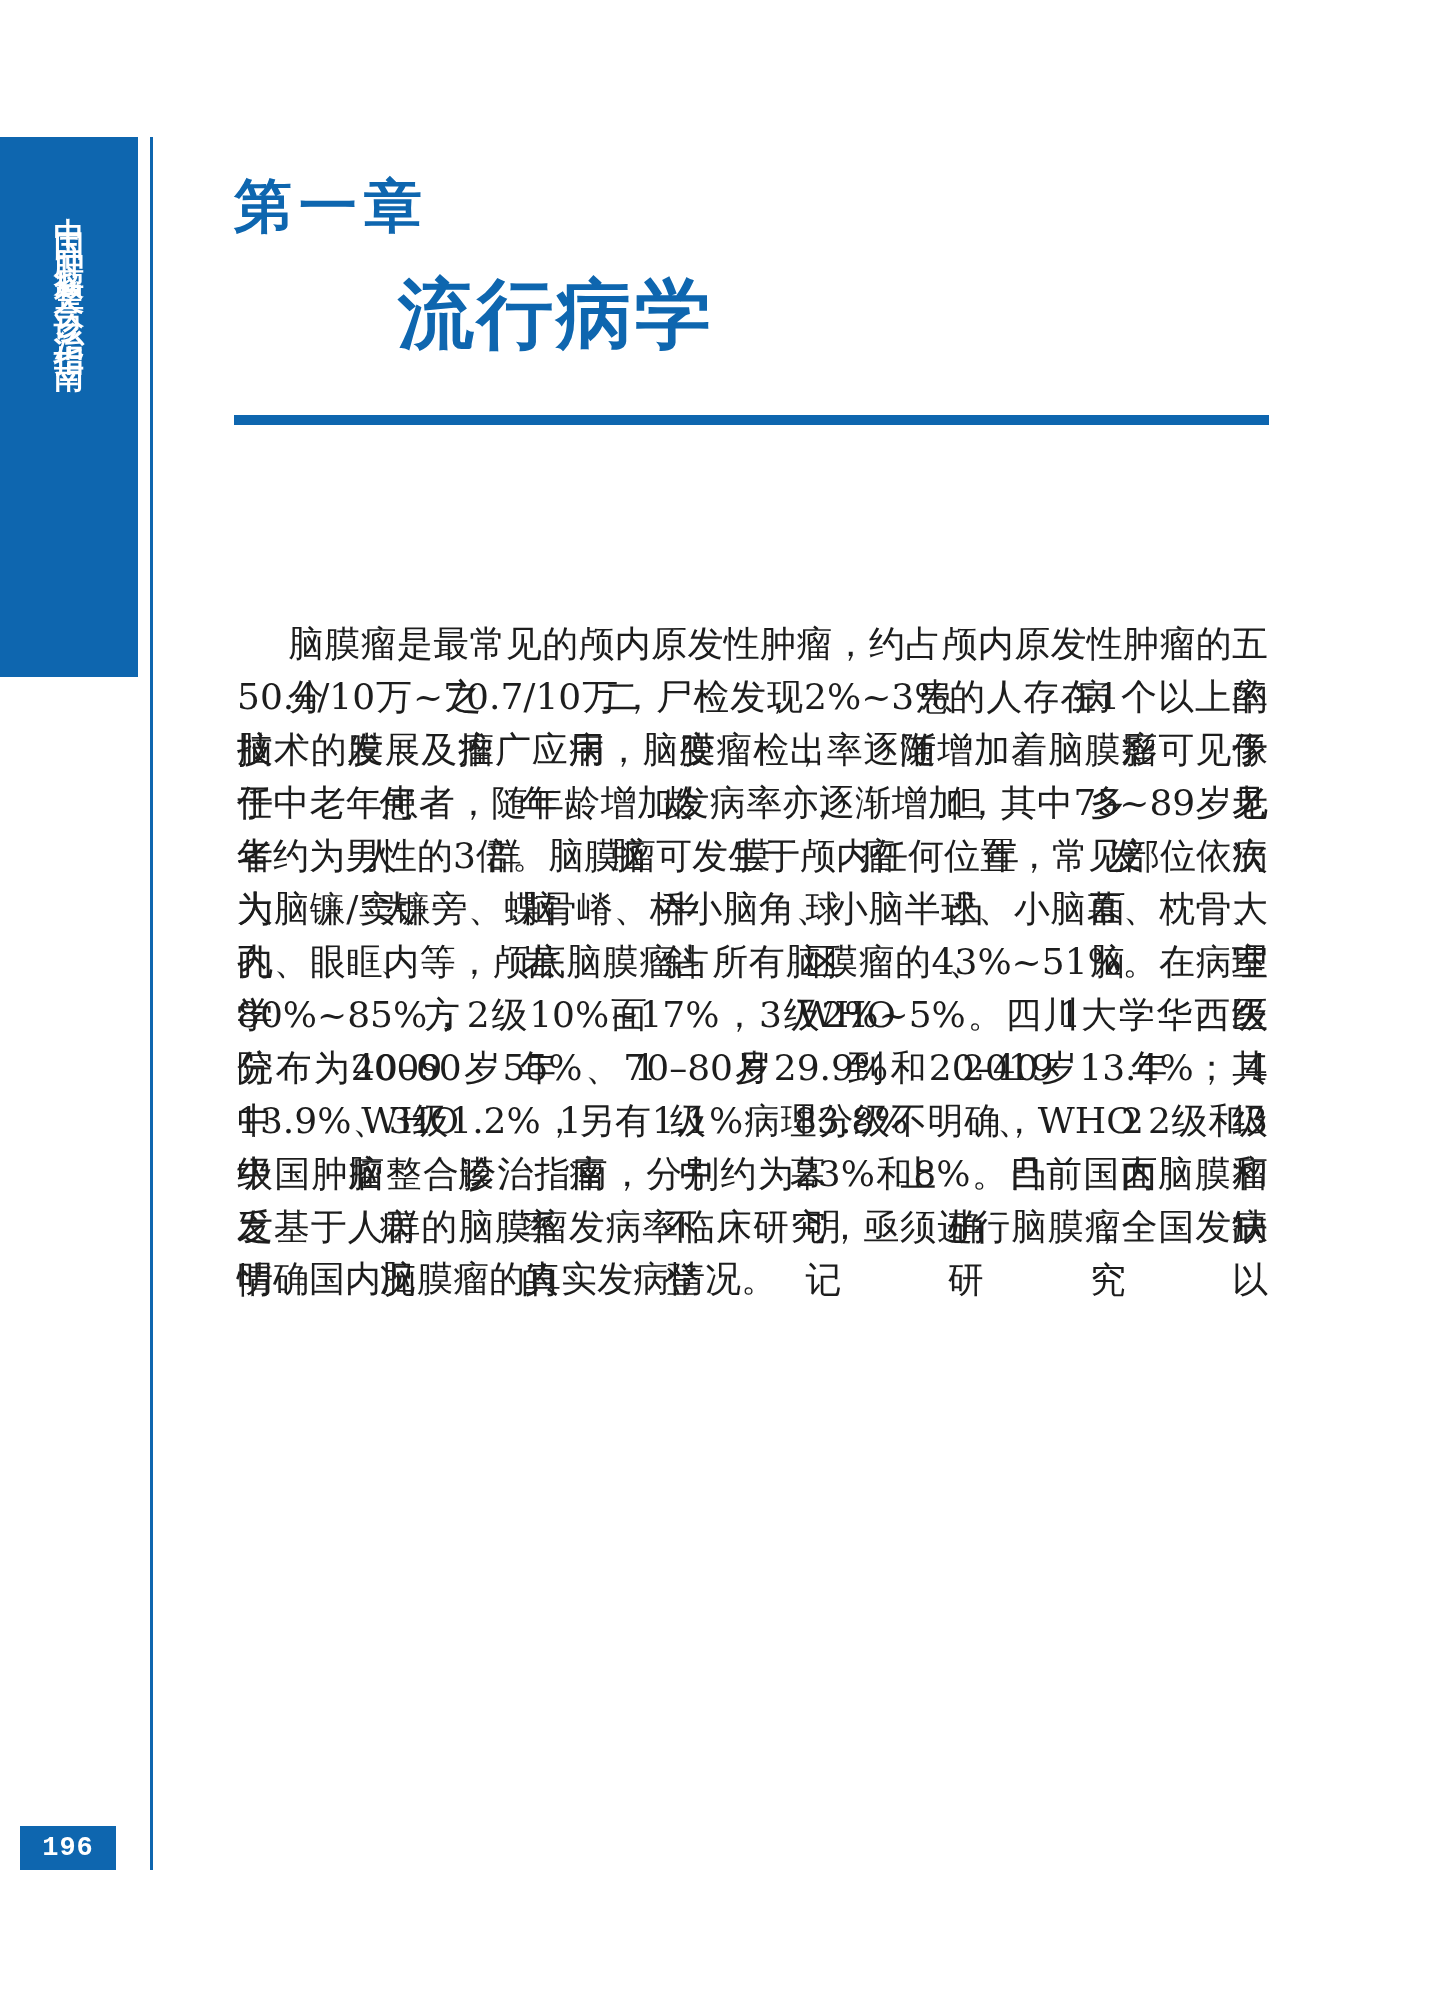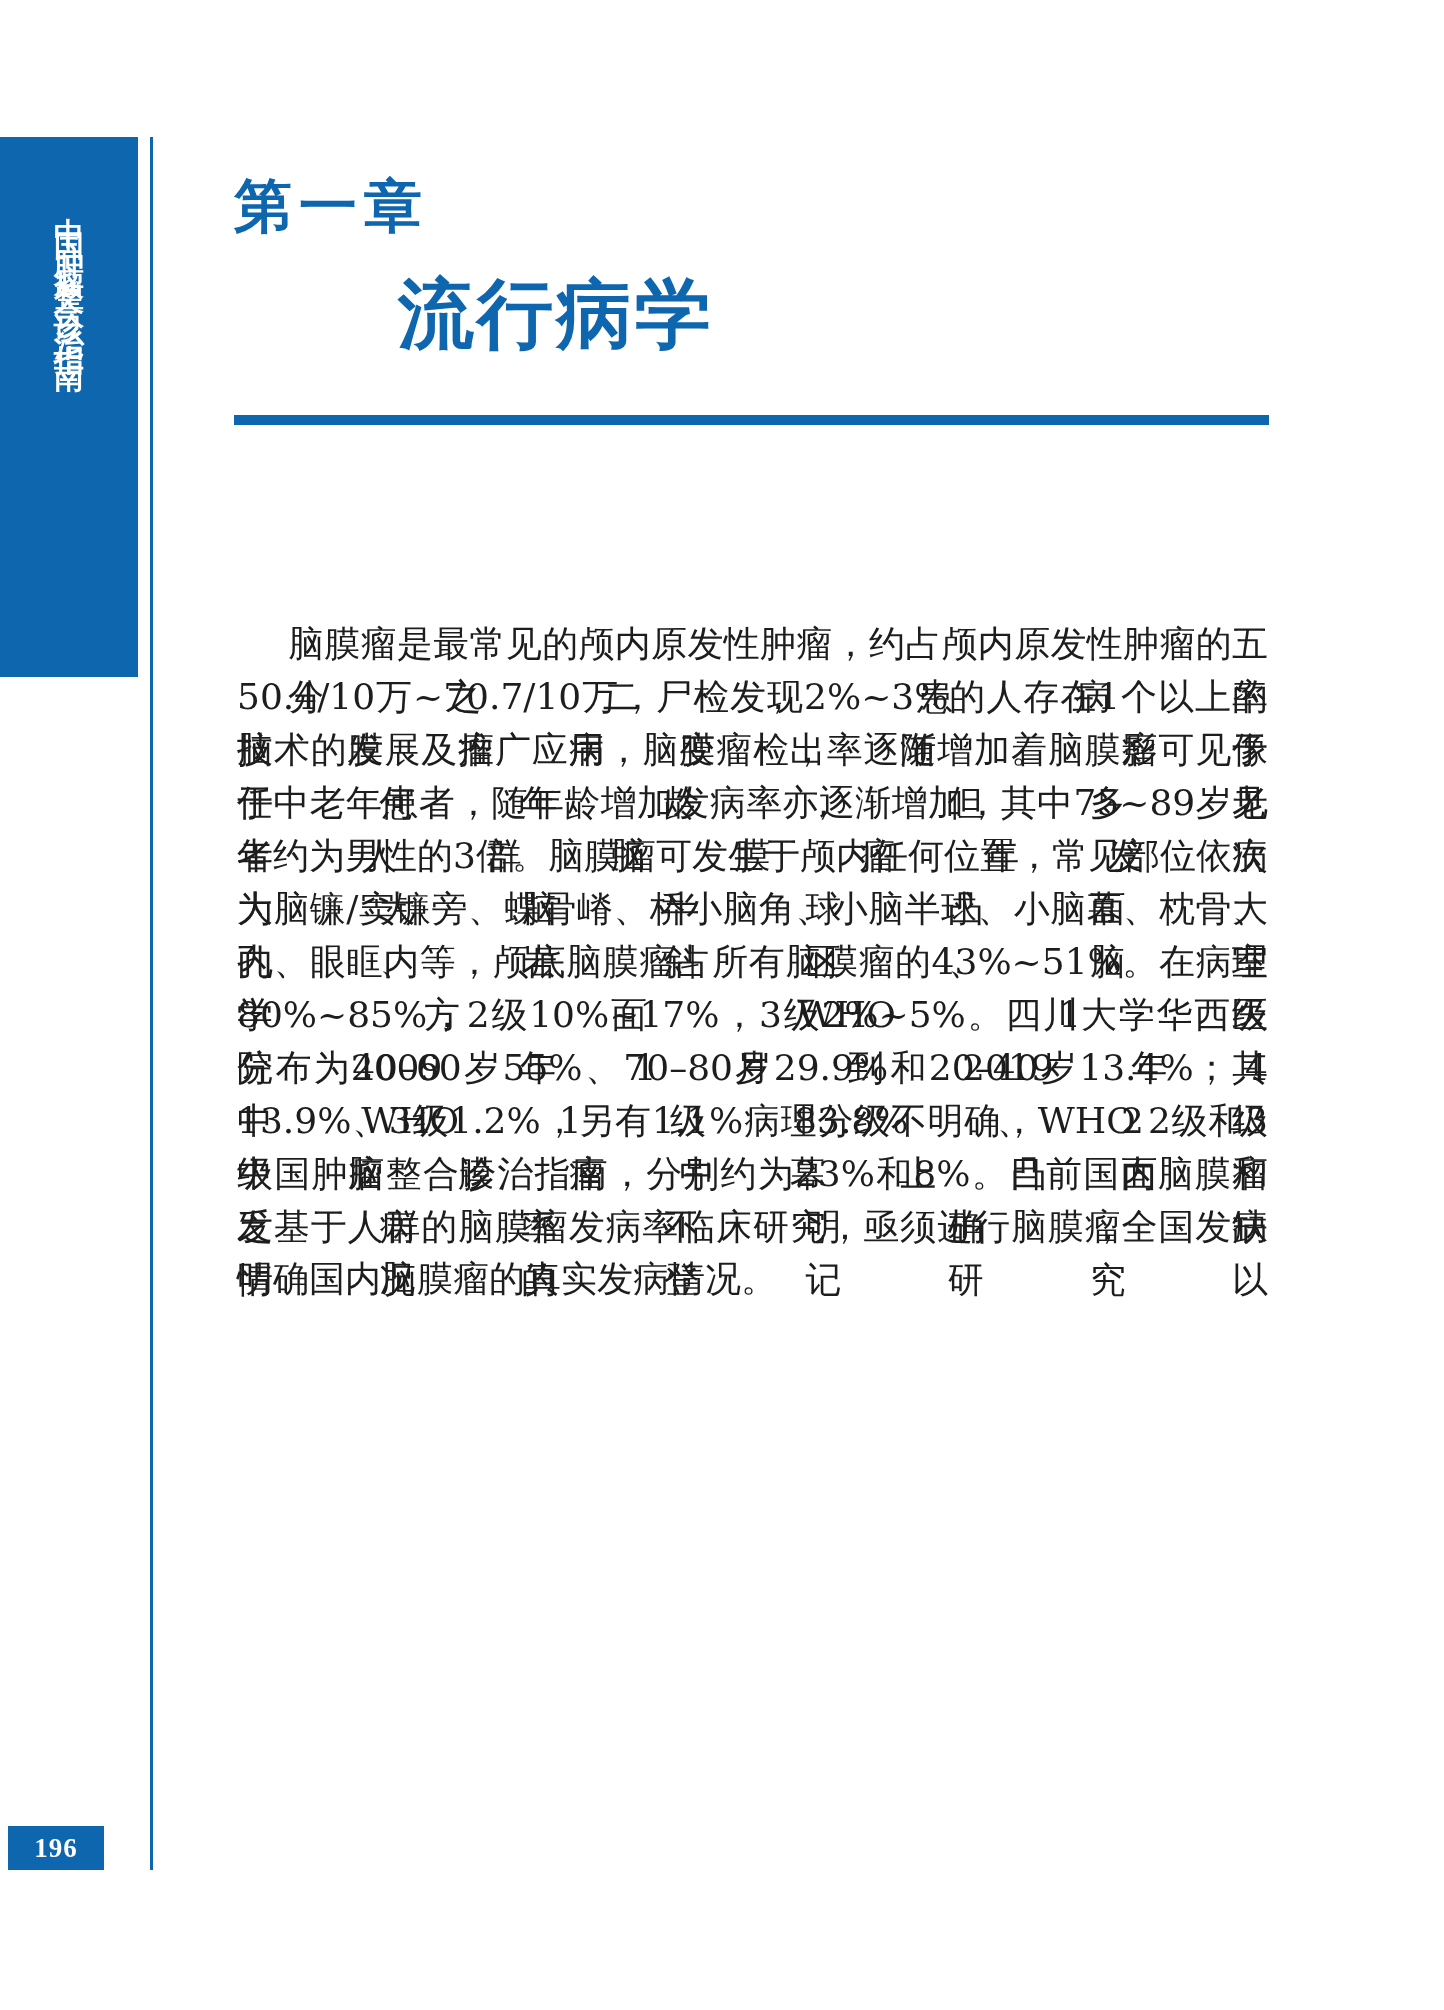--- a/index.html
+++ b/index.html
@@ -64,24 +64,24 @@
   }
   .para-line{
     text-align:justify;
     text-align-last:justify;
     white-space:normal;
     height:53px;
   }
   .para-line.first{padding-left:51px;}
   .para-line.last{text-align-last:left;font-family:Liberation Serif, serif;}
   .page-badge{
-    position:absolute;left:8px;top:1826px;width:96px;height:44px;
+    position:absolute;left:20px;top:1826px;width:96px;height:44px;
     background:var(--accent);
     color:#ffffff;
-    font-family:Liberation Serif, serif;
+    font-family:Liberation Mono, monospace;
     font-size:27px;font-weight:bold;
     display:flex;align-items:center;justify-content:center;
     letter-spacing:1px;
   }
 </style>
 </head>
 <body>
 
 <div class="page">
 

